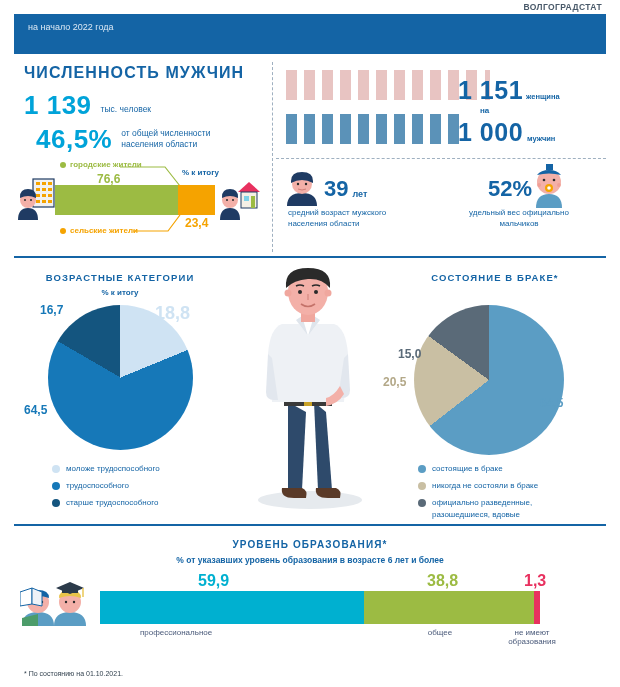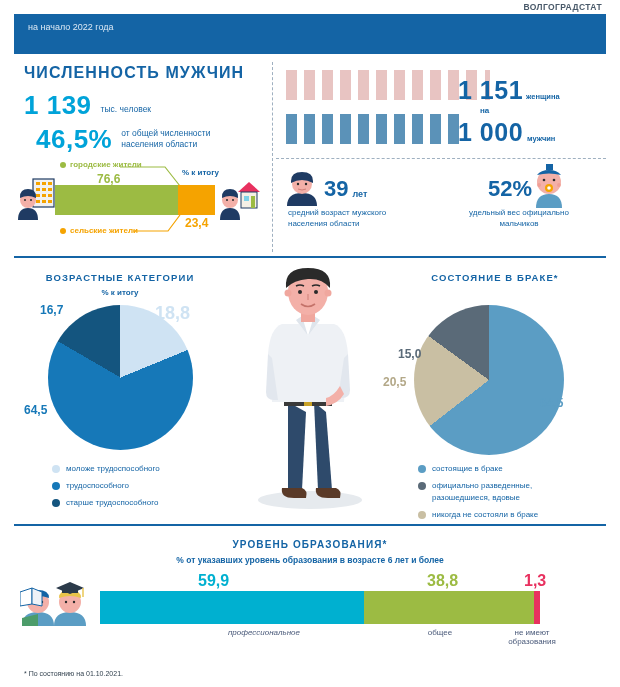--- a/index.html
+++ b/index.html
@@ -342,29 +342,29 @@
   <div class="pie-lbl" style="left:398px;top:303px;color:#5a6a78;font-size:12px;margin-top:44px;">15,0</div>
   <div class="pie-lbl" style="left:383px;top:375px;color:#b3a888;font-size:12px;">20,5</div>
   <div class="pie-lbl" style="left:540px;top:396px;color:#5b9dc4;font-size:12px;">64,5</div>
 
   <div class="legend" style="left:418px;top:464px;width:180px;">
     <div class="li">
       <span class="sw" style="background:#5b9dc4;"></span>
       <span>состоящие в браке</span>
     </div>
     <div class="li">
+      <span class="sw" style="background:#c9bfa3;"></span>
+      <span>никогда не состояли в браке</span>
+    </div>
+    <div class="li">
       <span class="sw" style="background:#5a6a78;"></span>
       <span>
         <span style="display:block;">официально разведенные,</span>
         <span style="display:block;margin-top:2px;">разошедшиеся, вдовые</span>
       </span>
-    </div>
-    <div class="li">
-      <span class="sw" style="background:#c9bfa3;"></span>
-      <span>никогда не состояли в браке</span>
     </div>
   </div>
 
   <div class="sec-title" style="position:absolute;left:0;top:539px;width:620px;text-align:center;font-size:10px;">УРОВЕНЬ ОБРАЗОВАНИЯ*</div>
   <div style="position:absolute;left:0;top:555px;width:620px;text-align:center;font-size:8.5px;color:#1464a5;font-weight:bold;">% от указавших уровень образования в возрасте 6 лет и более</div>
 
   <svg class="art" style="left:20px;top:570px;" width="70" height="56">
 
     <path d="M2 56 Q2 42 18 42 Q34 42 34 56 Z" fill="#5b9dc4"></path>
     <circle cx="18" cy="32" r="11" fill="#f3b0a8"></circle>
@@ -389,21 +389,21 @@
   <div class="edu-val" style="position:absolute;left:198px;top:572px;color:#00b0d0;">59,9</div>
   <div class="edu-val" style="position:absolute;left:427px;top:572px;color:#9cbb43;text-align:right;">38,8</div>
   <div class="edu-val" style="position:absolute;left:524px;top:572px;color:#e8315f;">1,3</div>
 
   <div id="edubar">
     <div class="seg" style="width:59.9%;background:#00b0d0;"></div>
     <div class="seg" style="width:38.8%;background:#9cbb43;"></div>
     <div class="seg" style="width:1.3%;background:#e8315f;"></div>
   </div>
 
-  <div class="edu-cap" style="position:absolute;left:140px;top:628px;width:160px;text-align:right;font-style:italic;">профессиональное</div>
+  <div class="edu-cap" style="position:absolute;left:140px;top:628px;width:160px;text-align:left;">профессиональное</div>
   <div class="edu-cap" style="position:absolute;left:400px;top:628px;width:80px;text-align:center;">общее</div>
   <div style="position:absolute;left:482px;top:628px;width:100px;text-align:center;">
     <div class="edu-cap">не имеют</div>
     <div class="edu-cap">образования</div>
   </div>
 
   <div class="footnote">* По состоянию на 01.10.2021.</div>
 
 </div>
 

